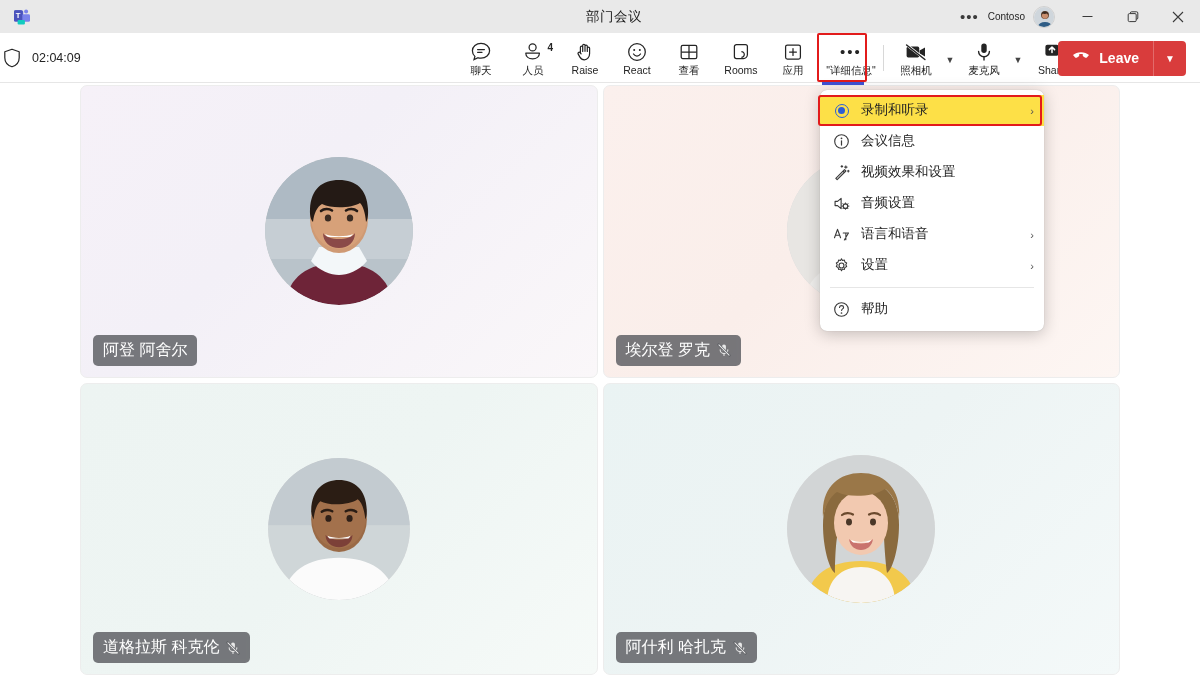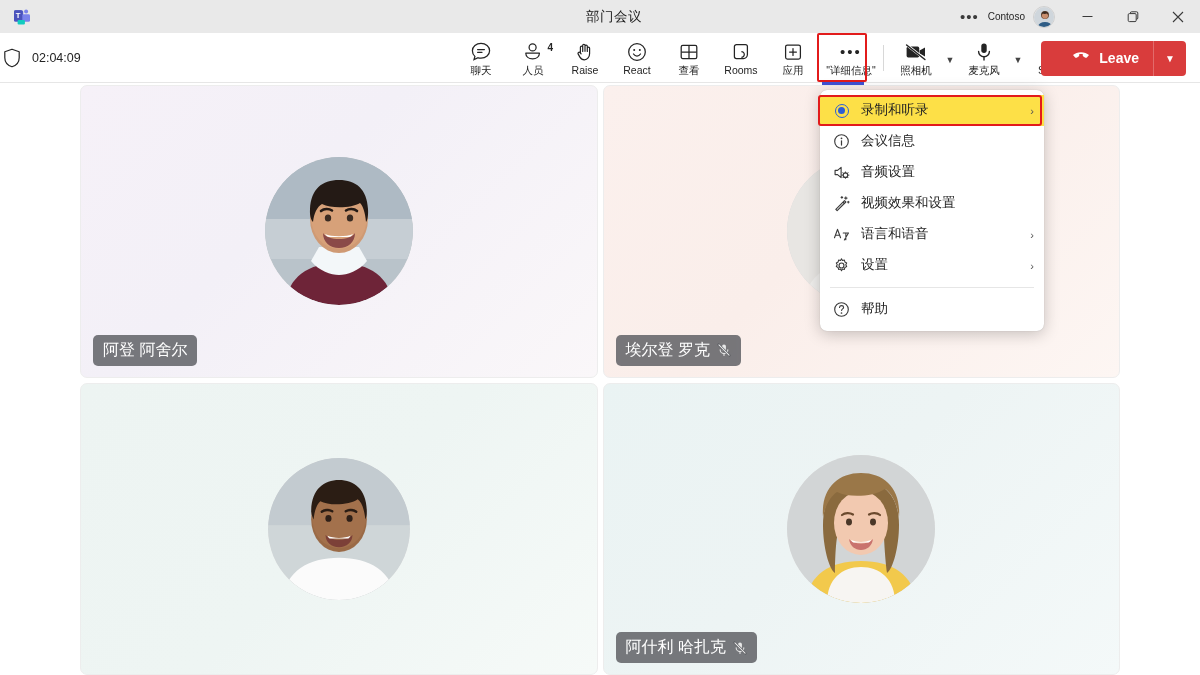--- a/index.html
+++ b/index.html
@@ -64,21 +64,21 @@
     width:16px; height:46px; display:flex; align-items:center; justify-content:center;
     color:#444; font-size:9px; padding-top:4px;
   }
   .tl-right {
     position:absolute; right:14px; top:0; height:50px; display:flex; align-items:center;
   }
   .leave {
     display:flex; align-items:center; background:#d93c3c; color:#fff;
     height:35px; border-radius:4px; margin-left:12px; overflow:hidden;
   }
-  .leave-main { display:flex; align-items:center; gap:8px; padding:0 14px 0 30px; }
+  .leave-main { display:flex; align-items:center; gap:8px; padding:0 14px 0 13px; }
   .leave-lb { font-size:14px; font-weight:600; }
   .leave-div { width:1px; height:35px; background:#e88a8a; opacity:.6; }
   .leave-chev { width:32px; display:flex; align-items:center; justify-content:center; font-size:10px; }
 
   
   .ann-more {
     position:absolute; left:817px; top:33px; width:50px; height:49px;
     border:2px solid #e21b1b; border-radius:2px; pointer-events:none; z-index:6;
   }
   .more-underline {
@@ -434,20 +434,32 @@
               <ellipse cx="74" cy="62" rx="28" ry="32" fill="#a3714c"></ellipse>
               <path d="M45 56c0-23 13-33 29-33s29 10 29 33c0 3-.5 6-1.5 8-1.5-12-4-18-8-21-8 6-30 7-39 2-4 4-6 10-7 19-1-2-2-5-2.5-8z" fill="#2b1d14"></path>
               <ellipse cx="63" cy="63" rx="3.2" ry="3.5" fill="#2f2018"></ellipse>
               <ellipse cx="85" cy="63" rx="3.2" ry="3.5" fill="#2f2018"></ellipse>
               <path d="M56 56c3-2.4 8-2.4 11-.5M81 55.5c3-1.9 8-1.9 11 .5" stroke="#2b1d14" stroke-width="2.5" fill="none" stroke-linecap="round"></path>
               <path d="M60 80c5 7 23 7 28 0 0 8-6 13-14 13s-14-5-14-13z" fill="#7c4038"></path>
               <path d="M62 81c6 3 18 3 24 0-1 2-2 3-3 3H65c-1 0-2-1-3-3z" fill="#fff"></path>
             </g>
           </svg>
         </div>
+        <div class="nametag">
+          <span>道格拉斯 科克伦</span>
+          <span class="mic">
+            <svg width="14" height="14" viewBox="0 0 16 16">
+              <rect x="5.8" y="1.6" width="4.4" height="7.4" rx="2.2" fill="#e8e8e8"></rect>
+              <path d="M3.6 7.6c0 2.4 2 4.3 4.4 4.3s4.4-1.9 4.4-4.3" fill="none" stroke="#e8e8e8" stroke-width="1.2" stroke-linecap="round"></path>
+              <path d="M8 11.9v2.3" stroke="#e8e8e8" stroke-width="1.2" stroke-linecap="round"></path>
+              <path d="M1.8 1.8 14.2 14.2" stroke="#5a5c60" stroke-width="2.6" stroke-linecap="round"></path>
+              <path d="M2.2 2.2 13.8 13.8" stroke="#e8e8e8" stroke-width="1.3" stroke-linecap="round"></path>
+            </svg>
+          </span>
+        </div>
       </div>
 
       <div class="tile t4">
         <div class="avatar-wrap">
           <svg viewBox="0 0 148 148">
             <defs>
                 <clipPath id="c4">
                   <circle cx="74" cy="74" r="74"></circle>
                 </clipPath>
               </defs>
@@ -505,38 +517,38 @@
           <path d="M9 8.2v4.6" stroke="#3a3a3a" stroke-width="1.3" stroke-linecap="round"></path>
         </svg>
       </span>
       <span class="mlb">会议信息</span>
       <span class="marrow"></span>
     </div>
 
     <div class="mi">
       <span class="mic-ic">
         <svg width="17" height="17" viewBox="0 0 18 18">
+          <path d="M3 15.2 12.2 6l1.4 1.4L4.4 16.6z" fill="none" stroke="#3a3a3a" stroke-width="1.2" stroke-linejoin="round"></path>
+          <path d="M10.6 7.6l1.4 1.4" stroke="#3a3a3a" stroke-width="1.2"></path>
+          <path d="M13.6 2v2.6M12.3 3.3h2.6M9.4 1.6v1.8M8.5 2.5h1.8M16.2 6.6v1.8M15.3 7.5h1.8" stroke="#3a3a3a" stroke-width="1.1" stroke-linecap="round"></path>
+        </svg>
+      </span>
+      <span class="mlb">视频效果和设置</span>
+      <span class="marrow"></span>
+    </div>
+
+    <div class="mi">
+      <span class="mic-ic">
+        <svg width="17" height="17" viewBox="0 0 18 18">
           <path d="M2.2 6.8h2.6L8.6 3.6v10.8L4.8 11.2H2.2z" fill="none" stroke="#3a3a3a" stroke-width="1.2" stroke-linejoin="round"></path>
           <circle cx="13.2" cy="11.8" r="2.4" fill="none" stroke="#3a3a3a" stroke-width="1.2"></circle>
           <path d="M13.2 8.4v1M13.2 14.2v1M10.5 11.8h-1M16.9 11.8h-1M11.2 9.8l-.7-.7M15.9 14.5l-.7-.7M11.2 13.8l-.7.7M15.9 9.1l-.7.7" stroke="#3a3a3a" stroke-width="1" stroke-linecap="round"></path>
         </svg>
       </span>
       <span class="mlb">音频设置</span>
-      <span class="marrow"></span>
-    </div>
-
-    <div class="mi">
-      <span class="mic-ic">
-        <svg width="17" height="17" viewBox="0 0 18 18">
-          <path d="M3 15.2 12.2 6l1.4 1.4L4.4 16.6z" fill="none" stroke="#3a3a3a" stroke-width="1.2" stroke-linejoin="round"></path>
-          <path d="M10.6 7.6l1.4 1.4" stroke="#3a3a3a" stroke-width="1.2"></path>
-          <path d="M13.6 2v2.6M12.3 3.3h2.6M9.4 1.6v1.8M8.5 2.5h1.8M16.2 6.6v1.8M15.3 7.5h1.8" stroke="#3a3a3a" stroke-width="1.1" stroke-linecap="round"></path>
-        </svg>
-      </span>
-      <span class="mlb">视频效果和设置</span>
       <span class="marrow"></span>
     </div>
 
     <div class="mi">
       <span class="mic-ic">
         <svg width="17" height="17" viewBox="0 0 18 18">
           <path d="M1.6 12.4 4.8 3.6l3.2 8.8M2.8 9.8h4" stroke="#3a3a3a" stroke-width="1.2" fill="none" stroke-linecap="round" stroke-linejoin="round"></path>
           <path d="M10.8 7.4h5.6M13.6 7.4v7.2M16.4 7.4l-4.4 7.4" stroke="#3a3a3a" stroke-width="1.1" fill="none" stroke-linecap="round"></path>
         </svg>
       </span>

